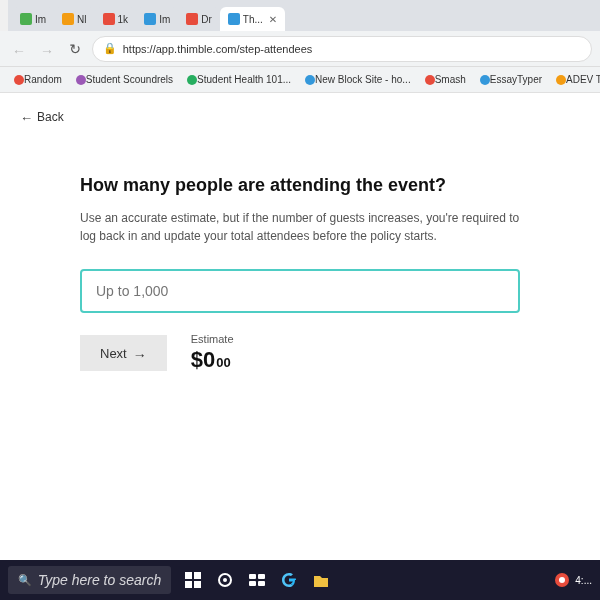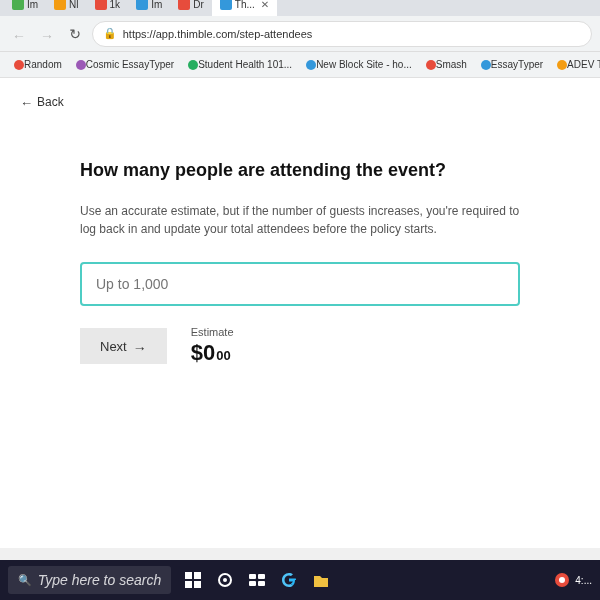--- a/index.html
+++ b/index.html
@@ -8,25 +8,26 @@
       background: #f0f0f0;
       width: 600px;
       height: 600px;
       overflow: hidden;
       font-size: 13px;
     }
 
     
     .browser-tabs {
       background: #dee1e6;
-      height: 16px;
+      height: 31px;
       display: flex;
       align-items: flex-end;
       padding: 0 4px;
       overflow: hidden;
+      margin-left: 8px;
     }
     .tab {
       display: flex;
       align-items: center;
       padding: 4px 8px;
       font-size: 11px;
       border-radius: 6px 6px 0 0;
       height: 24px;
       max-width: 80px;
       overflow: hidden;
@@ -153,21 +154,21 @@
     .form-section {
       max-width: 440px;
       margin: 0 auto;
       padding: 20px 0;
     }
 
     .question-title {
       font-size: 18px;
       font-weight: 700;
       color: #111;
-      margin-bottom: 20px;
+      margin-bottom: 12px;
       line-height: 1.3;
     }
 
     .question-description {
       font-size: 12px;
       color: #555;
       line-height: 1.5;
       margin-bottom: 24px;
     }
 
@@ -353,21 +354,21 @@
   </div>
 </div>
 
 <div class="bookmarks-bar">
   <div class="bookmark">
     <div class="bookmark-dot" style="background:#e74c3c;"></div>
     <span>Random</span>
   </div>
   <div class="bookmark">
     <div class="bookmark-dot" style="background:#9b59b6;"></div>
-    <span>Cosmic EssayTyper</span>
+    <span>Student Scoundrels</span>
   </div>
   <div class="bookmark">
     <div class="bookmark-dot" style="background:#27ae60;"></div>
     <span>Student Health 101...</span>
   </div>
   <div class="bookmark">
     <div class="bookmark-dot" style="background:#3498db;"></div>
     <span>New Block Site - ho...</span>
   </div>
   <div class="bookmark">

